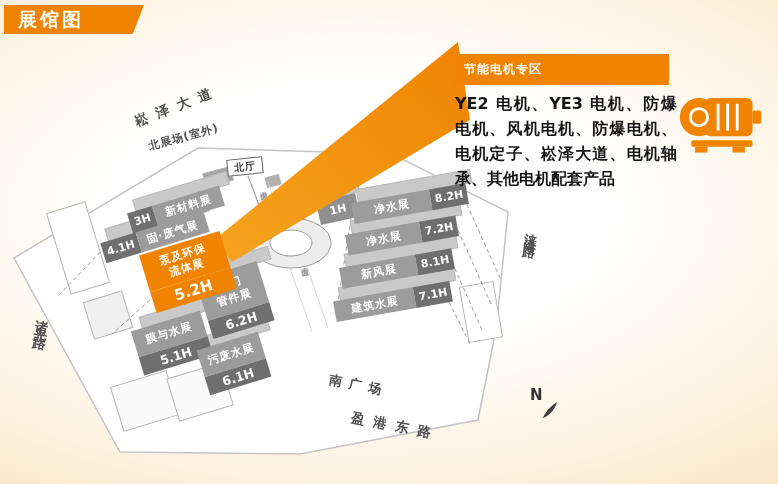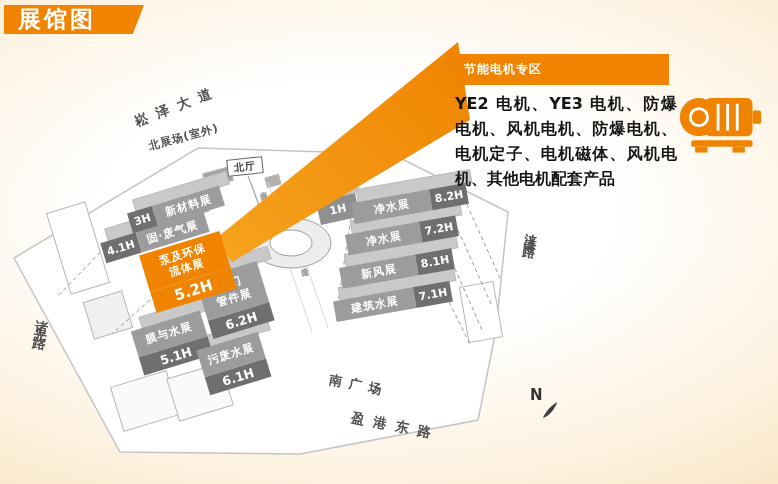--- a/index.html
+++ b/index.html
@@ -7,21 +7,21 @@
   body { font-family:"DejaVu Sans", sans-serif; }
   .stage {
     position:relative; width:778px; height:484px; overflow:hidden;
     background: radial-gradient(115% 95% at 46% 44%, #ffffff 28%, #fdf2e0 58%, #f8dfb9 85%, #f3d3a0 100%);
   }
   .layer { position:absolute; left:0; top:0; }
 
   
   .banner {
     position:absolute; left:4px; top:5px; width:140px; height:29px;
-    background:#f08300; color:#fff; font-weight:bold; font-size:23px;
+    background:#f08300; color:#fff; font-weight:bold; font-size:19px;
     line-height:29px; padding-left:14px; letter-spacing:3px;
     clip-path: polygon(0 0, 100% 0, 92% 100%, 0 100%);
   }
 
   
   .callout-title {
     position:absolute; left:455px; top:54px; width:214px; height:31px;
     background:#f08300; color:#fff; font-weight:bold; font-size:12px;
     line-height:31px; padding-left:9px; letter-spacing:1px;
   }
@@ -198,21 +198,21 @@
     <span class="bcode">5.2H</span>
   </div>
 
   <div class="banner">
     <span>展馆图</span>
   </div>
 
   <div class="callout-title">
     <span>节能电机专区</span>
   </div>
-  <div class="callout-desc">YE2 电机、YE3 电机、防爆电机、风机电机、防爆电机、电机定子、电机磁体、风机电机、其他电机配套产品</div>
+  <div class="callout-desc">YE2 电机、YE3 电机、防爆电机、风机电机、防爆电机、电机定子、崧泽大道、电机轴承、其他电机配套产品</div>
 
   <svg class="motor" width="88" height="86" viewBox="0 0 92 88">
     <g fill="#f08300">
       <rect x="16" y="64" width="64" height="7" rx="2"></rect>
       <rect x="20" y="71" width="13" height="6"></rect>
       <rect x="59" y="71" width="13" height="6"></rect>
       <circle cx="24" cy="40" r="20"></circle>
       <rect x="30" y="20" width="50" height="40" rx="6"></rect>
       <rect x="80" y="33" width="9" height="14" rx="2"></rect>
     </g>

